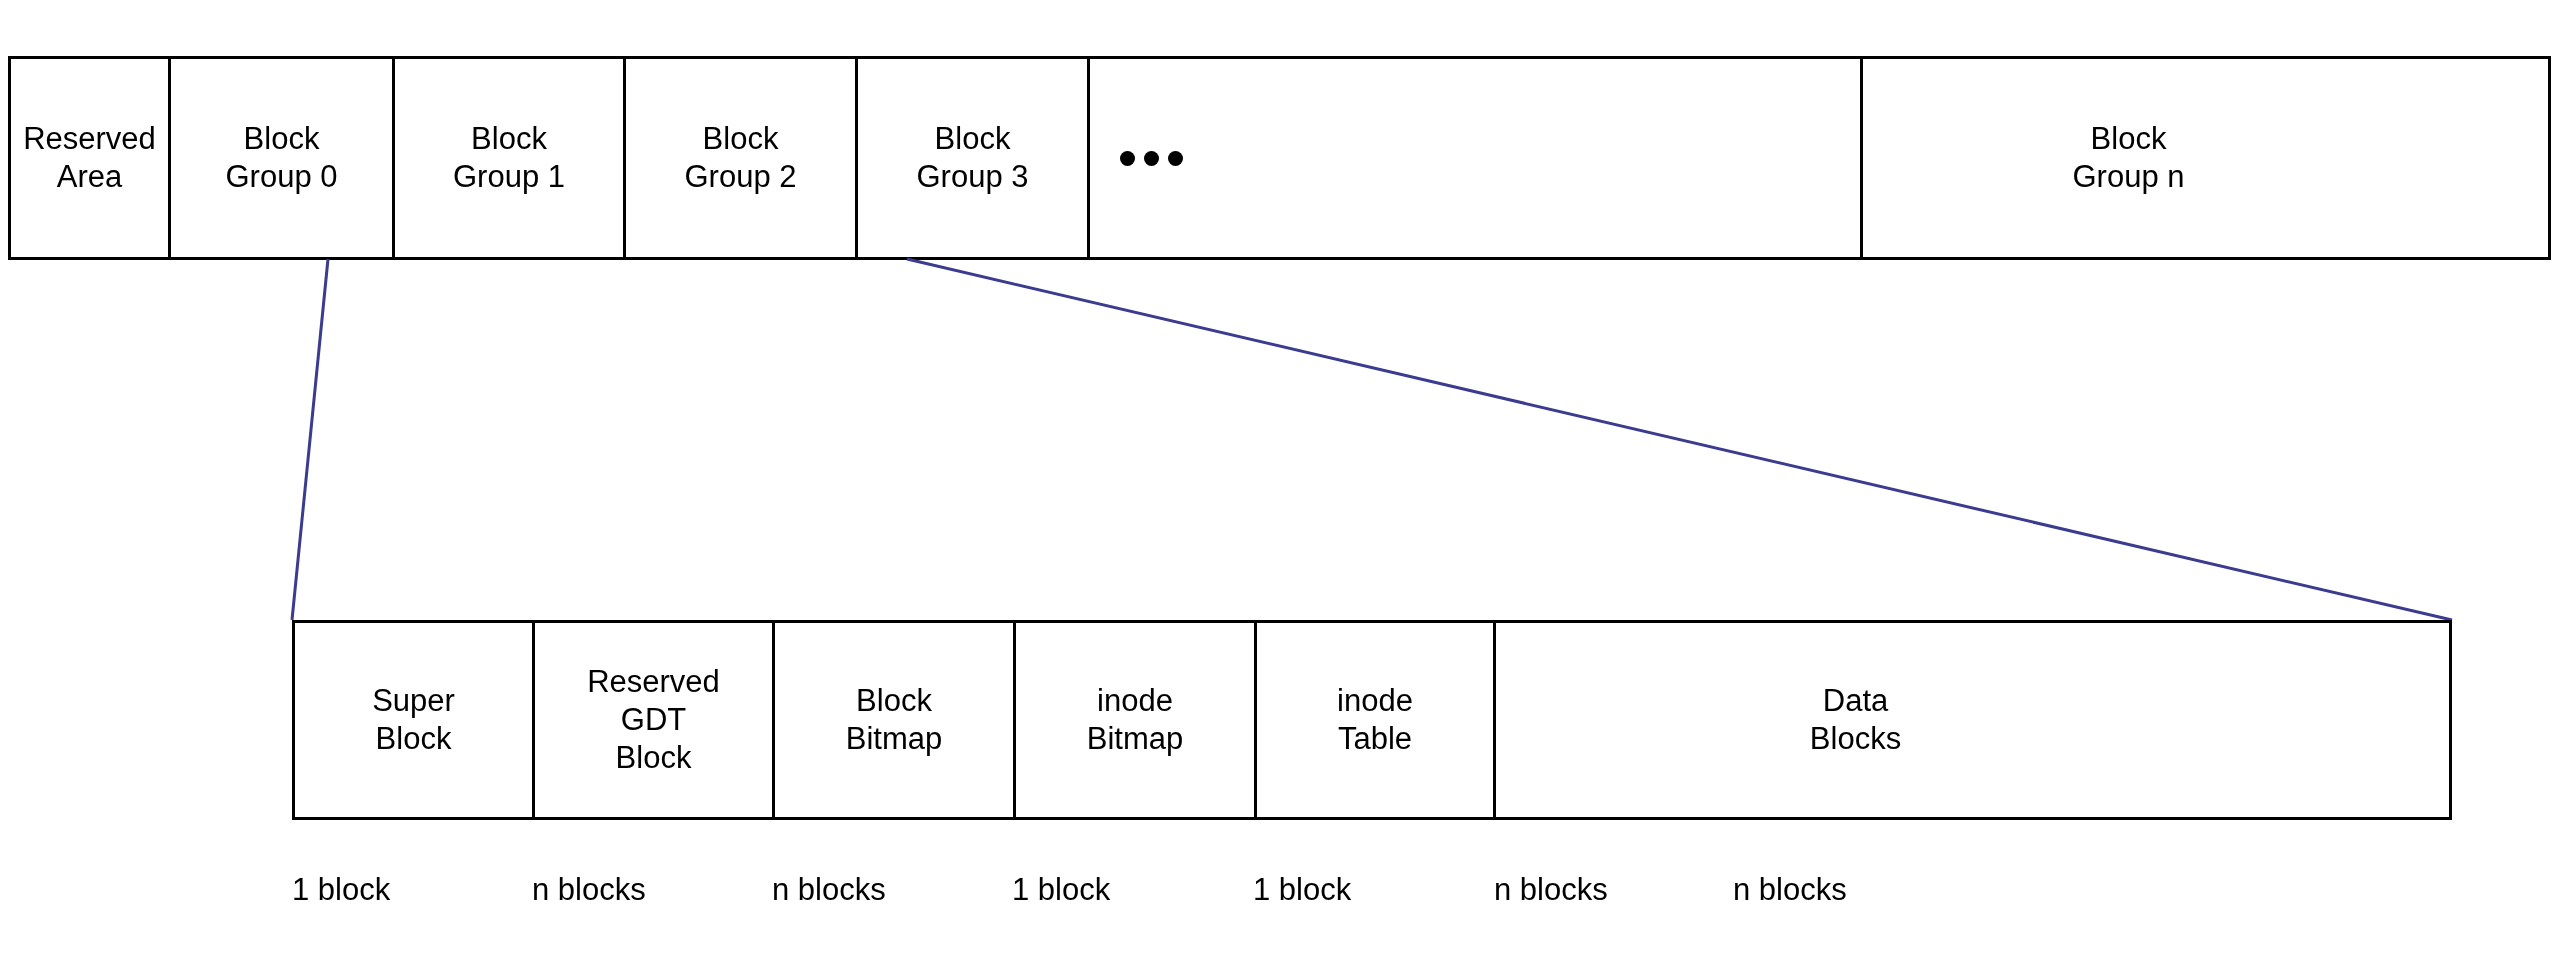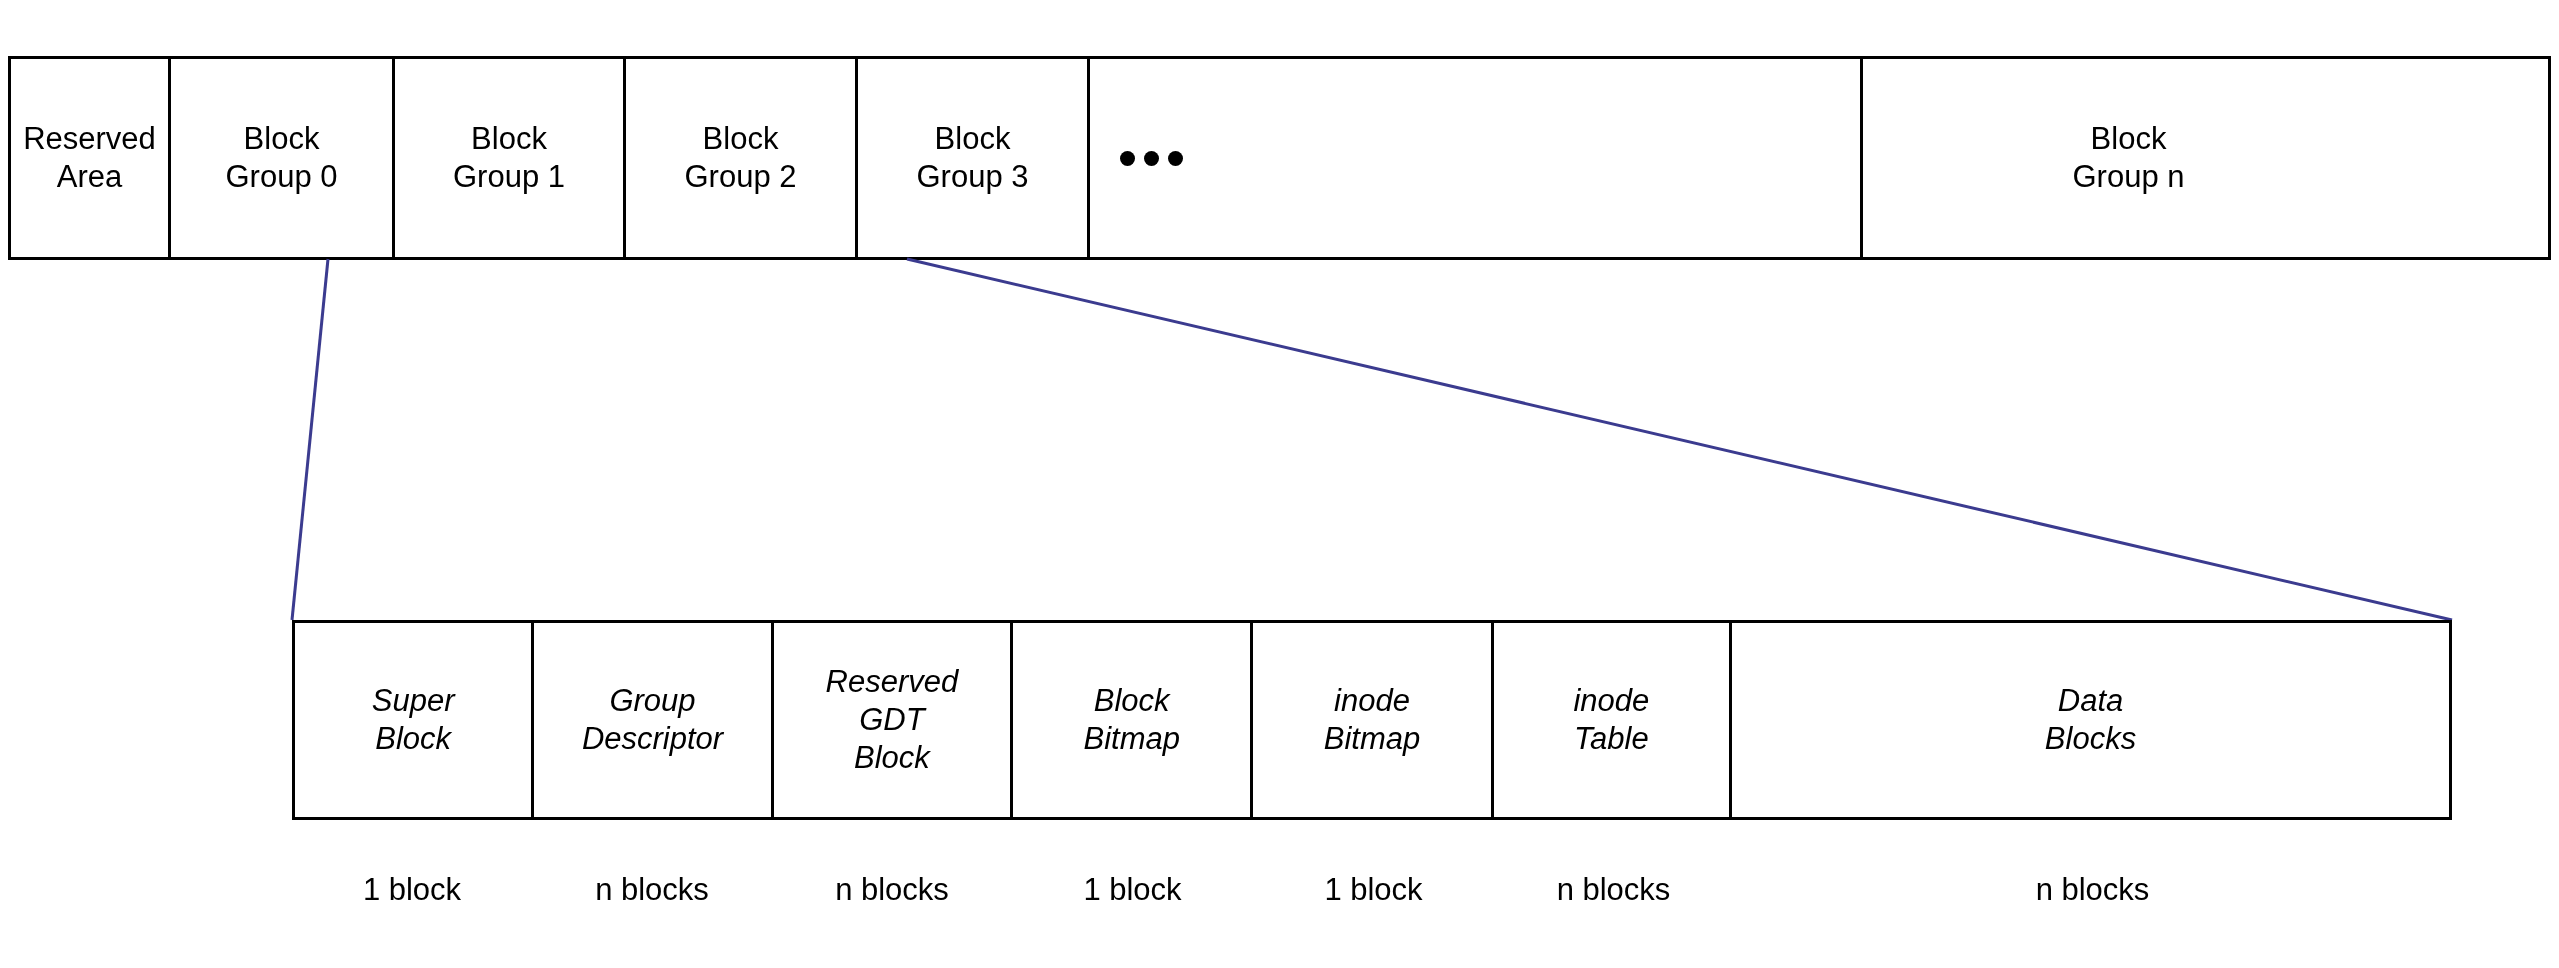--- a/index.html
+++ b/index.html
@@ -77,21 +77,20 @@
   #group-row {
     position: absolute;
     left: 292px;
     top: 620px;
     width: 2160px;
     height: 200px;
     display: flex;
     border: 3px solid #000000;
     box-sizing: border-box;
     background: #ffffff;
-    font-style: italic;
   }
   .group-cell {
     position: relative;
     border-right: 3px solid #000000;
     box-sizing: border-box;
     display: flex;
     align-items: center;
     justify-content: center;
     background: #ffffff;
   }
@@ -102,21 +101,21 @@
     position: absolute;
     left: 292px;
     top: 860px;
     width: 2160px;
     height: 60px;
     display: flex;
   }
   .size-cell {
     display: flex;
     align-items: center;
-    justify-content: center;
+    justify-content: flex-start;
     box-sizing: border-box;
   }
   .size-text {
     font-size: 31px;
     color: #000000;
     text-align: center;
     font-family: "Liberation Sans", sans-serif;
   }
 </style>
 </head>
@@ -172,24 +171,20 @@
     <line x1="907" y1="259" x2="2452" y2="620" stroke="#3b3b8f" stroke-width="3"></line>
   </svg>
 
   <div id="group-row">
 
     <div class="group-cell" style="width:240px">
       <div class="cell-text">Super
 Block</div>
     </div>
 
-    <div class="group-cell" style="width:240px">
-      <div class="cell-text">Group
-Descriptor</div>
-    </div>
 
     <div class="group-cell" style="width:240px">
       <div class="cell-text">Reserved
 GDT
 Block</div>
     </div>
 
     <div class="group-cell" style="width:241px">
       <div class="cell-text">Block
 Bitmap</div>

